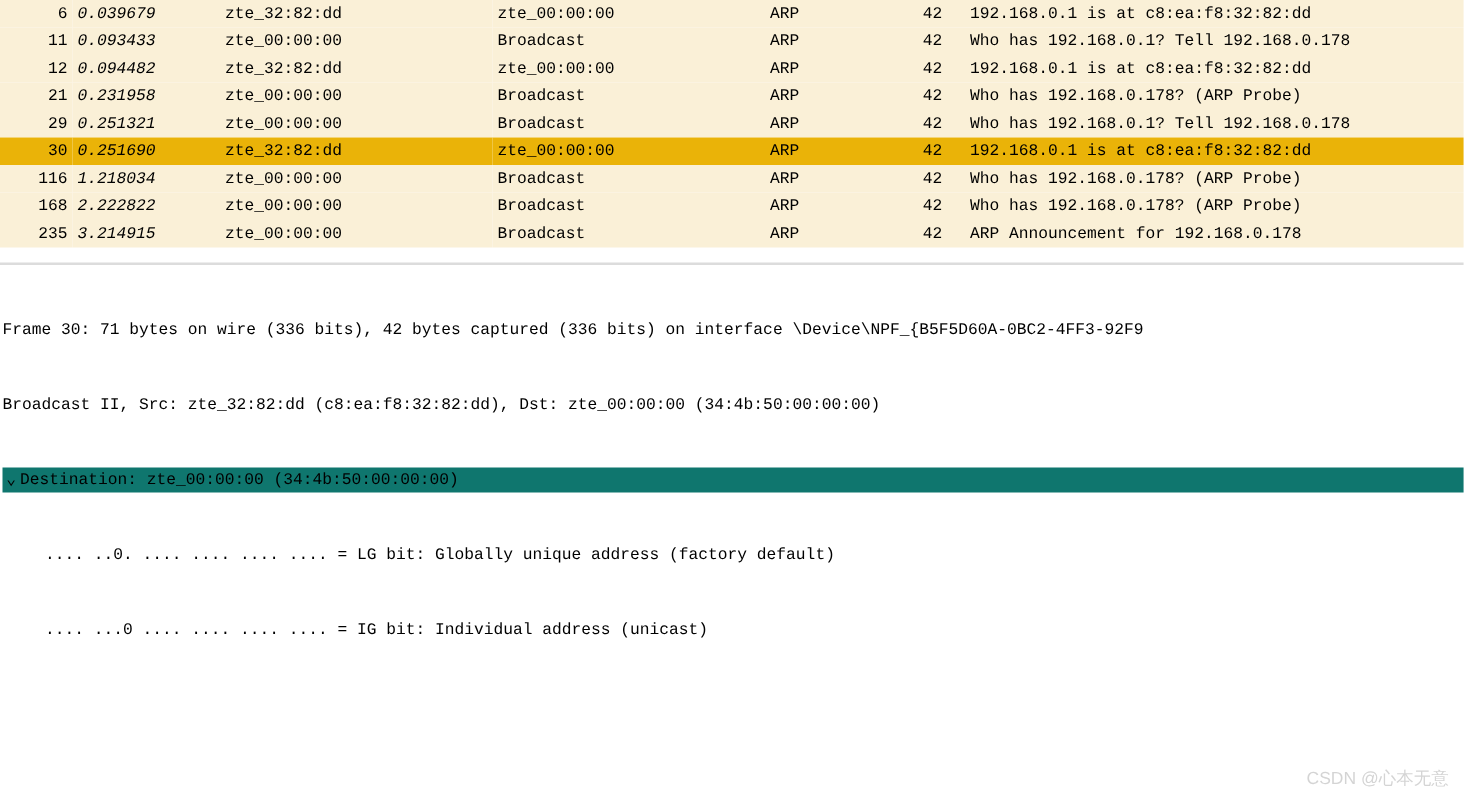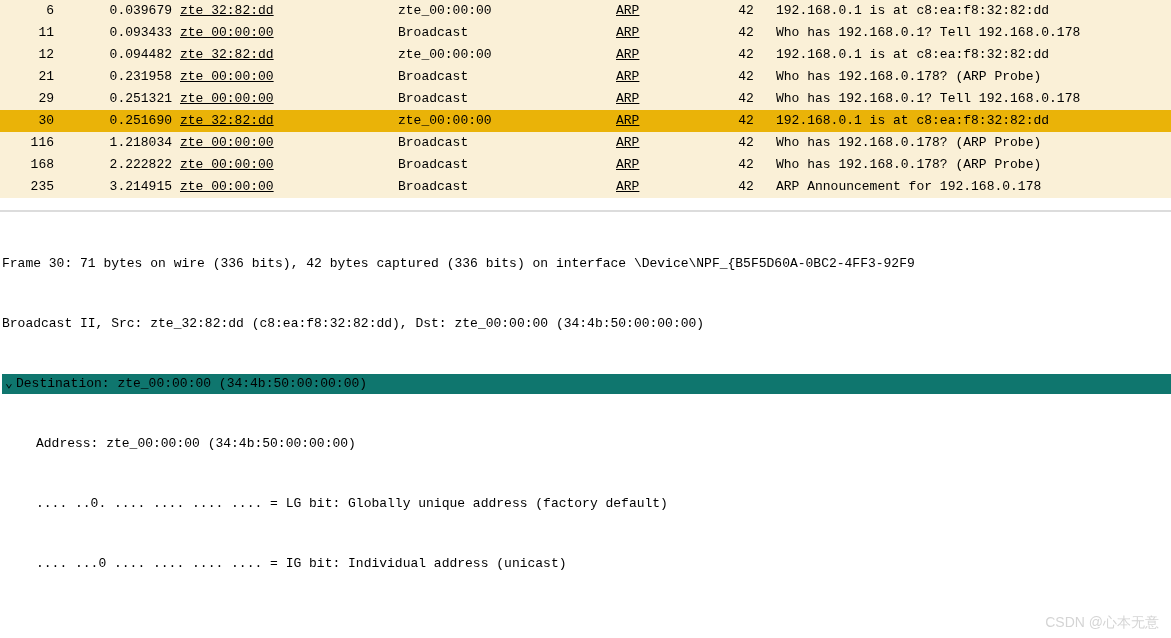--- a/index.html
+++ b/index.html
@@ -16,24 +16,24 @@
     border-collapse: collapse;
     white-space: pre;
   }
   .packet-list td {
     padding: 2px 4px;
     line-height: 18px;
   }
   .packet-list tr.arp-row { background: #faf0d7; }
   .packet-list tr.selected { background: #eab308; }
   .col-no    { width: 50px; text-align: right; padding-right:6px;}
-  .col-time  { width: 110px; text-align: right;}
-  .col-src   { width: 210px; text-decoration: underline; }
+  .col-time  { width: 110px; text-align: left; font-style: italic;}
+  .col-src   { width: 210px; }
   .col-dst   { width: 210px; }
-  .col-proto { width: 100px; text-decoration: underline; }
+  .col-proto { width: 100px; }
   .col-len   { width: 44px; text-align:center; padding-right:6px;}
   .col-info  { }
   hr.section-sep {
     border: none;
     border-top: 2px solid #dcdcdc;
     margin: 12px 0 2px 0;
   }
   .details-pane {
     font-family: "Consolas", "Courier New", monospace;
     font-size: 13px;
@@ -62,21 +62,20 @@
 <table class="packet-list">
   <tbody id="pkt-body"><tr class="arp-row"><td class="col-no">6</td><td class="col-time">0.039679</td><td class="col-src">zte_32:82:dd</td><td class="col-dst">zte_00:00:00</td><td class="col-proto">ARP</td><td class="col-len">42</td><td class="col-info">192.168.0.1 is at c8:ea:f8:32:82:dd</td></tr><tr class="arp-row"><td class="col-no">11</td><td class="col-time">0.093433</td><td class="col-src">zte_00:00:00</td><td class="col-dst">Broadcast</td><td class="col-proto">ARP</td><td class="col-len">42</td><td class="col-info">Who has 192.168.0.1? Tell 192.168.0.178</td></tr><tr class="arp-row"><td class="col-no">12</td><td class="col-time">0.094482</td><td class="col-src">zte_32:82:dd</td><td class="col-dst">zte_00:00:00</td><td class="col-proto">ARP</td><td class="col-len">42</td><td class="col-info">192.168.0.1 is at c8:ea:f8:32:82:dd</td></tr><tr class="arp-row"><td class="col-no">21</td><td class="col-time">0.231958</td><td class="col-src">zte_00:00:00</td><td class="col-dst">Broadcast</td><td class="col-proto">ARP</td><td class="col-len">42</td><td class="col-info">Who has 192.168.0.178? (ARP Probe)</td></tr><tr class="arp-row"><td class="col-no">29</td><td class="col-time">0.251321</td><td class="col-src">zte_00:00:00</td><td class="col-dst">Broadcast</td><td class="col-proto">ARP</td><td class="col-len">42</td><td class="col-info">Who has 192.168.0.1? Tell 192.168.0.178</td></tr><tr class="arp-row selected"><td class="col-no">30</td><td class="col-time">0.251690</td><td class="col-src">zte_32:82:dd</td><td class="col-dst">zte_00:00:00</td><td class="col-proto">ARP</td><td class="col-len">42</td><td class="col-info">192.168.0.1 is at c8:ea:f8:32:82:dd</td></tr><tr class="arp-row"><td class="col-no">116</td><td class="col-time">1.218034</td><td class="col-src">zte_00:00:00</td><td class="col-dst">Broadcast</td><td class="col-proto">ARP</td><td class="col-len">42</td><td class="col-info">Who has 192.168.0.178? (ARP Probe)</td></tr><tr class="arp-row"><td class="col-no">168</td><td class="col-time">2.222822</td><td class="col-src">zte_00:00:00</td><td class="col-dst">Broadcast</td><td class="col-proto">ARP</td><td class="col-len">42</td><td class="col-info">Who has 192.168.0.178? (ARP Probe)</td></tr><tr class="arp-row"><td class="col-no">235</td><td class="col-time">3.214915</td><td class="col-src">zte_00:00:00</td><td class="col-dst">Broadcast</td><td class="col-proto">ARP</td><td class="col-len">42</td><td class="col-info">ARP Announcement for 192.168.0.178</td></tr></tbody>
 </table>
 
 <hr class="section-sep">
 
 <div class="details-pane">
   <span class="tree-row"><span>Frame 30: 71 bytes on wire (336 bits), 42 bytes captured (336 bits) on interface \Device\NPF_{B5F5D60A-0BC2-4FF3-92F9</span></span>
   <span class="tree-row"><span>Broadcast II, Src: zte_32:82:dd (c8:ea:f8:32:82:dd), Dst: zte_00:00:00 (34:4b:50:00:00:00)</span></span>
   <span class="tree-row selected"><span class="caret">⌄</span><span>Destination: zte_00:00:00 (34:4b:50:00:00:00)</span></span>
-  <span class="indent-1">Address: zte_00:00:00 (34:4b:50:00:00:00)</span>
   <span class="indent-1">.... ..0. .... .... .... .... = LG bit: Globally unique address (factory default)</span>
   <span class="indent-1">.... ...0 .... .... .... .... = IG bit: Individual address (unicast)</span>
   
   
   
   
   
 </div>
 
 <div class="watermark">CSDN @心本无意</div>

